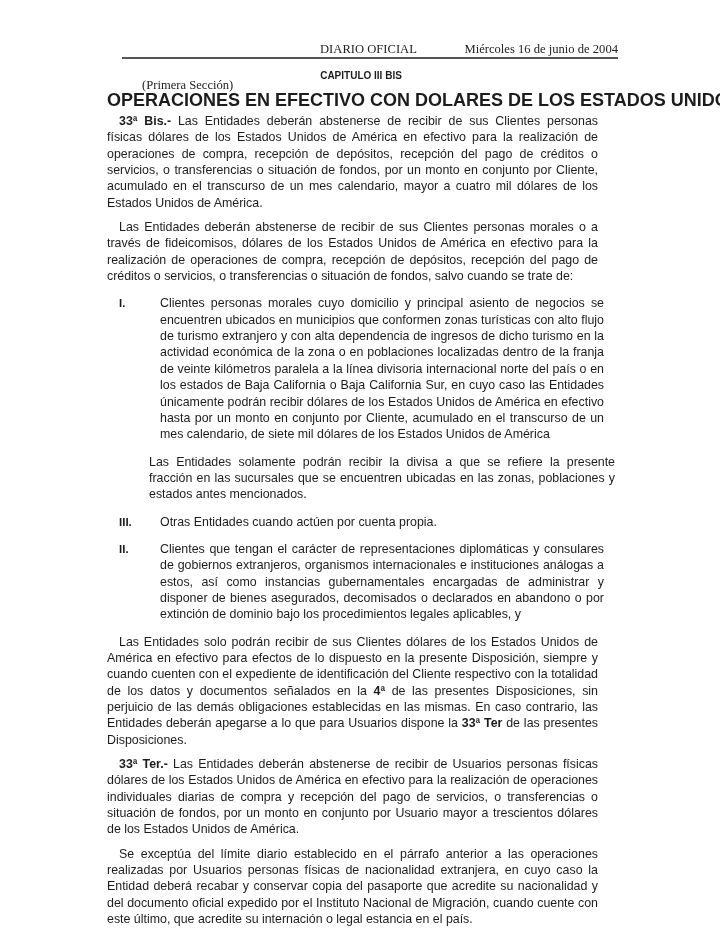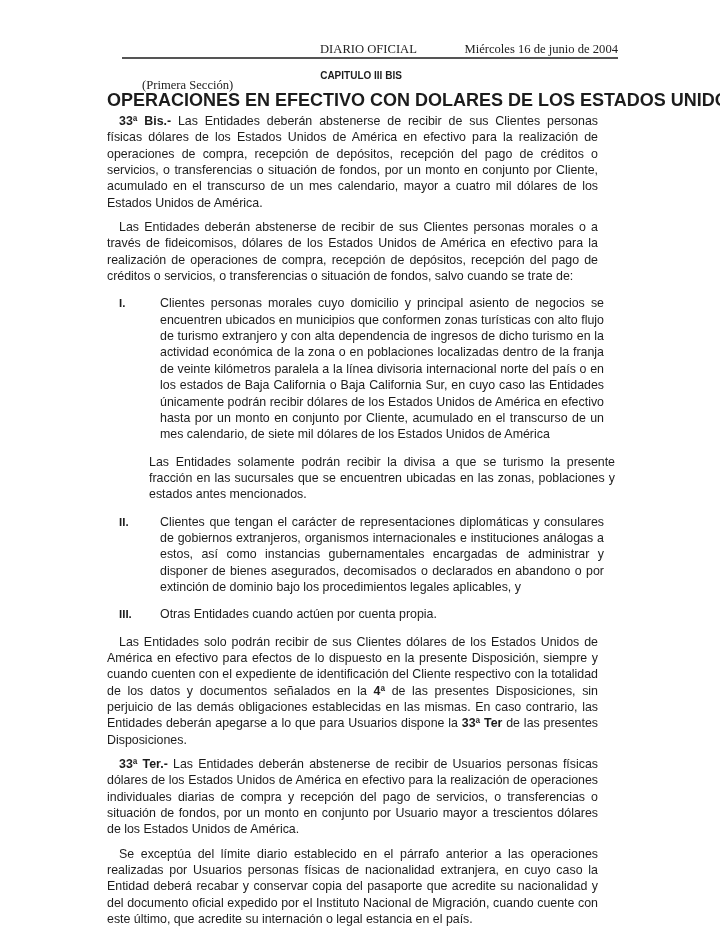--- a/index.html
+++ b/index.html
@@ -59,30 +59,30 @@
   <div class="subchapter">OPERACIONES EN EFECTIVO CON DOLARES DE LOS ESTADOS UNIDOS DE AMERICA</div>
 
   <p><span class="b">33ª Bis.-</span><span> Las Entidades deberán abstenerse de recibir de sus Clientes personas físicas dólares de los Estados Unidos de América en efectivo para la realización de operaciones de compra, recepción de depósitos, recepción del pago de créditos o servicios, o transferencias o situación de fondos, por un monto en conjunto por Cliente, acumulado en el transcurso de un mes calendario, mayor a cuatro mil dólares de los Estados Unidos de América.</span></p>
 
   <p>Las Entidades deberán abstenerse de recibir de sus Clientes personas morales o a través de fideicomisos, dólares de los Estados Unidos de América en efectivo para la realización de operaciones de compra, recepción de depósitos, recepción del pago de créditos o servicios, o transferencias o situación de fondos, salvo cuando se trate de:</p>
 
   <div class="list-item">
     <span class="num">I.</span>
     <p>Clientes personas morales cuyo domicilio y principal asiento de negocios se encuentren ubicados en municipios que conformen zonas turísticas con alto flujo de turismo extranjero y con alta dependencia de ingresos de dicho turismo en la actividad económica de la zona o en poblaciones localizadas dentro de la franja de veinte kilómetros paralela a la línea divisoria internacional norte del país o en los estados de Baja California o Baja California Sur, en cuyo caso las Entidades únicamente podrán recibir dólares de los Estados Unidos de América en efectivo hasta por un monto en conjunto por Cliente, acumulado en el transcurso de un mes calendario, de siete mil dólares de los Estados Unidos de América</p>
   </div>
-  <p class="sub-p">Las Entidades solamente podrán recibir la divisa a que se turismo la presente fracción en las sucursales que se encuentren ubicadas en las zonas, poblaciones y estados antes mencionados.</p>
+  <p class="sub-p">Las Entidades solamente podrán recibir la divisa a que se refiere la presente fracción en las sucursales que se encuentren ubicadas en las zonas, poblaciones y estados antes mencionados.</p>
+
+  <div class="list-item">
+    <span class="num">III.</span>
+    <p>Otras Entidades cuando actúen por cuenta propia.</p>
+  </div>
 
   <div class="list-item">
     <span class="num">II.</span>
     <p>Clientes que tengan el carácter de representaciones diplomáticas y consulares de gobiernos extranjeros, organismos internacionales e instituciones análogas a estos, así como instancias gubernamentales encargadas de administrar y disponer de bienes asegurados, decomisados o declarados en abandono o por extinción de dominio bajo los procedimientos legales aplicables, y</p>
-  </div>
-
-  <div class="list-item">
-    <span class="num">III.</span>
-    <p>Otras Entidades cuando actúen por cuenta propia.</p>
   </div>
 
   <p><span>Las Entidades solo podrán recibir de sus Clientes dólares de los Estados Unidos de América en efectivo para efectos de lo dispuesto en la presente Disposición, siempre y cuando cuenten con el expediente de identificación del Cliente respectivo con la totalidad de los datos y documentos señalados en la </span><span class="b">4ª</span><span> de las presentes Disposiciones, sin perjuicio de las demás obligaciones establecidas en las mismas. En caso contrario, las Entidades deberán apegarse a lo que para Usuarios dispone la </span><span class="b">33ª Ter</span><span> de las presentes Disposiciones.</span></p>
 
   <p><span class="b">33ª Ter.-</span><span> Las Entidades deberán abstenerse de recibir de Usuarios personas físicas dólares de los Estados Unidos de América en efectivo para la realización de operaciones individuales diarias de compra y recepción del pago de servicios, o transferencias o situación de fondos, por un monto en conjunto por Usuario mayor a trescientos dólares de los Estados Unidos de América.</span></p>
 
   <p>Se exceptúa del límite diario establecido en el párrafo anterior a las operaciones realizadas por Usuarios personas físicas de nacionalidad extranjera, en cuyo caso la Entidad deberá recabar y conservar copia del pasaporte que acredite su nacionalidad y del documento oficial expedido por el Instituto Nacional de Migración, cuando cuente con este último, que acredite su internación o legal estancia en el país.</p>
 
 </div>
 

